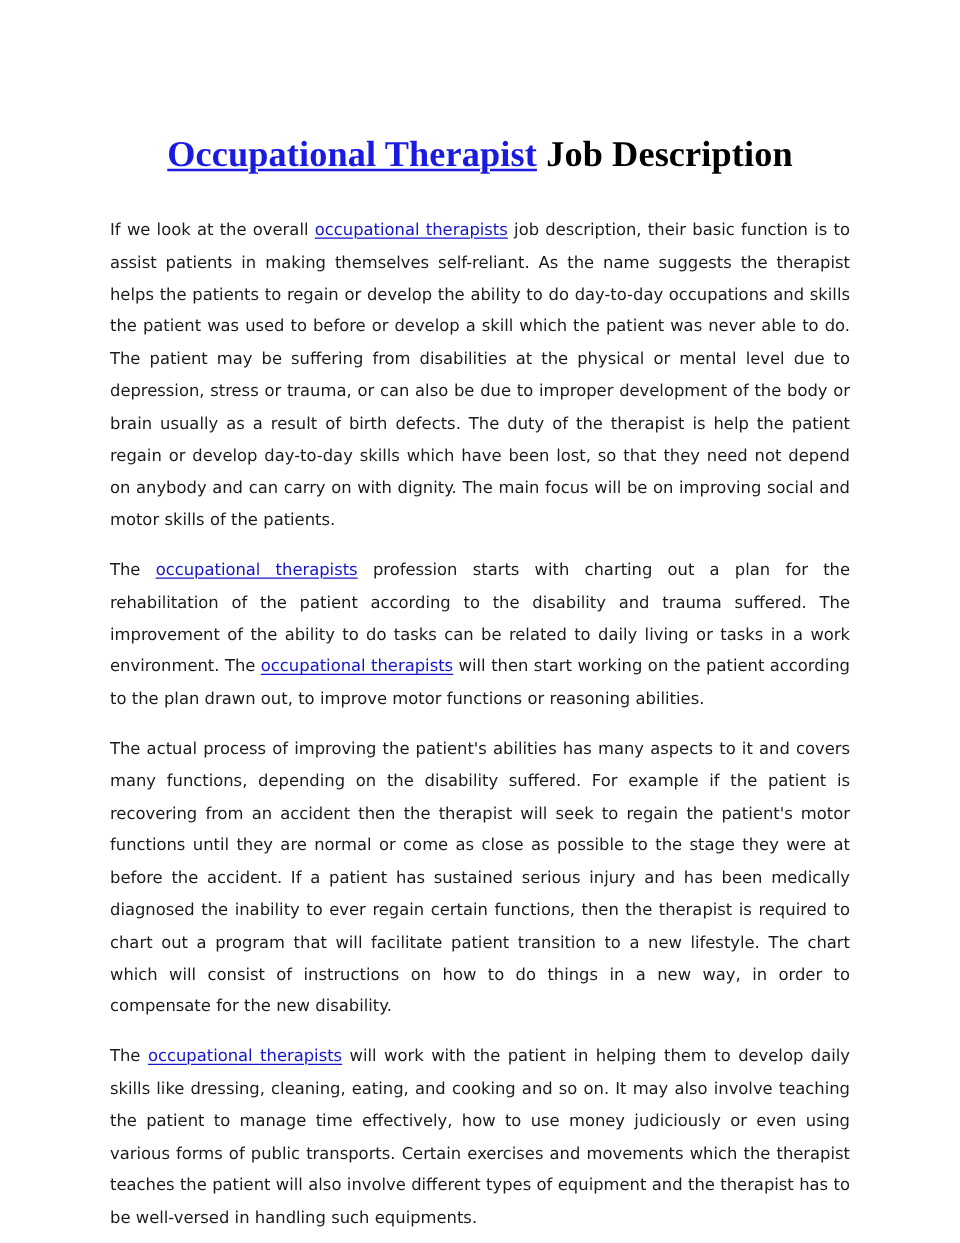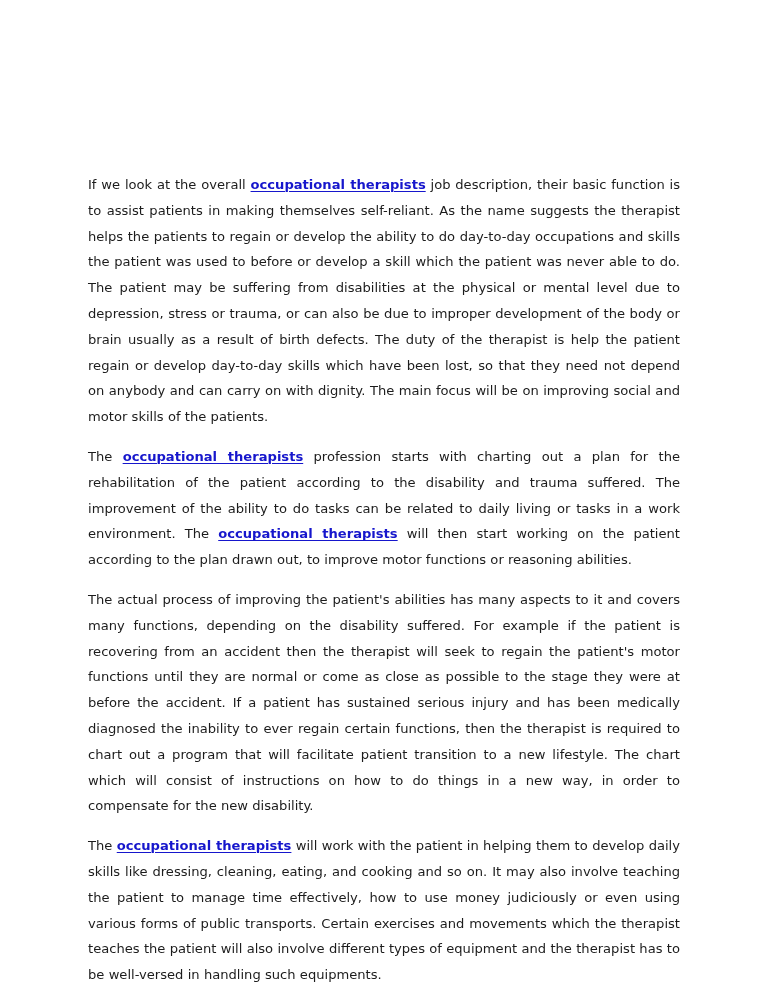--- a/index.html
+++ b/index.html
@@ -56,31 +56,34 @@
     text-align: justify;
     text-justify: inter-word;
     color: #1c1c1c;
     word-spacing: 0.1px;
   }
   p.para:last-child {
     margin-bottom: 16px;
   }
   .ilink {
     color: #1616cc;
-    font-weight: bold;
+    font-weight: normal;
     text-decoration: underline;
     text-decoration-thickness: 1.2px;
     text-underline-offset: 1.5px;
   }
 </style>
 </head>
 <body>
 
 <div class="page">
 
+  <h1 class="doc-title">
+    <a class="title-link" href="#">Occupational Therapist</a><span> Job Description</span>
+  </h1>
 
   <div class="body-block">
       <p class="para"><span>If we look at the overall </span><a class="ilink" href="#">occupational therapists</a><span> job description, their basic function is to assist patients in making themselves self-reliant. As the name suggests the therapist helps the patients to regain or develop the ability to do day-to-day occupations and skills the patient was used to before or develop a skill which the patient was never able to do. The patient may be suffering from disabilities at the physical or mental level due to depression, stress or trauma, or can also be due to improper development of the body or brain usually as a result of birth defects. The duty of the therapist is help the patient regain or develop day-to-day skills which have been lost, so that they need not depend on anybody and can carry on with dignity. The main focus will be on improving social and motor skills of the patients.</span></p>
       <p class="para"><span>The </span><a class="ilink" href="#">occupational therapists</a><span> profession starts with charting out a plan for the rehabilitation of the patient according to the disability and trauma suffered. The improvement of the ability to do tasks can be related to daily living or tasks in a work environment. The </span><a class="ilink" href="#">occupational therapists</a><span> will then start working on the patient according to the plan drawn out, to improve motor functions or reasoning abilities.</span></p>
       <p class="para"><span>The actual process of improving the patient's abilities has many aspects to it and covers many functions, depending on the disability suffered. For example if the patient is recovering from an accident then the therapist will seek to regain the patient's motor functions until they are normal or come as close as possible to the stage they were at before the accident. If a patient has sustained serious injury and has been medically diagnosed the inability to ever regain certain functions, then the therapist is required to chart out a program that will facilitate patient transition to a new lifestyle. The chart which will consist of instructions on how to do things in a new way, in order to compensate for the new disability.</span></p>
       <p class="para"><span>The </span><a class="ilink" href="#">occupational therapists</a><span> will work with the patient in helping them to develop daily skills like dressing, cleaning, eating, and cooking and so on. It may also involve teaching the patient to manage time effectively, how to use money judiciously or even using various forms of public transports. Certain exercises and movements which the therapist teaches the patient will also involve different types of equipment and the therapist has to be well-versed in handling such equipments.</span></p>
     </div>
 
 </div>
 

